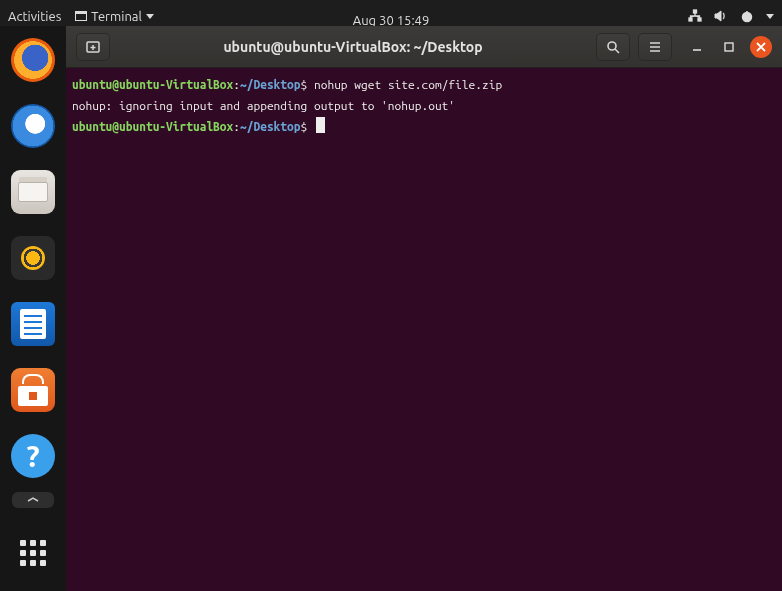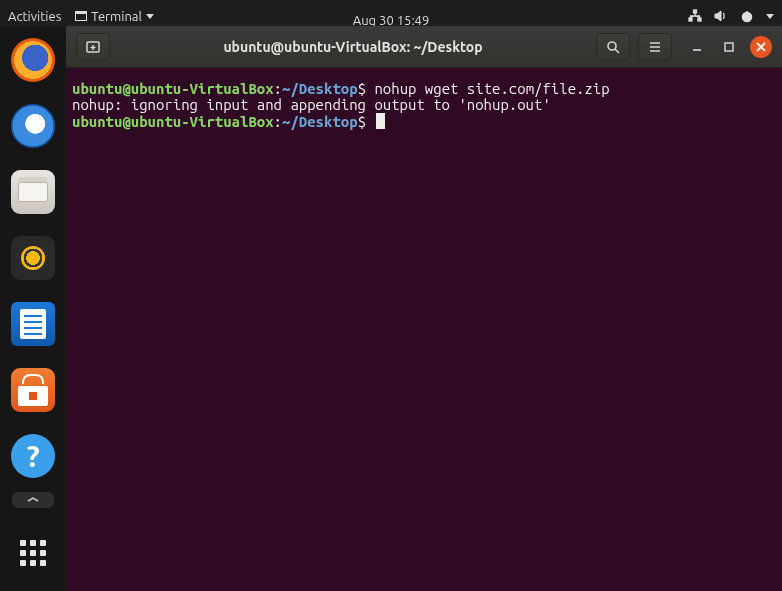--- a/index.html
+++ b/index.html
@@ -165,24 +165,24 @@
     display:flex;align-items:center;justify-content:center;
     background:#38373500;cursor:pointer;
     color:#ddd;
   }
   .wc.close{ background:#e95420; color:#fff;}
   .wc svg{stroke:currentColor;}
 
   
   .term{
     flex:1;
-    padding:13px 6px;
+    padding:6px 6px;
     font-family:"Ubuntu Mono","DejaVu Sans Mono",monospace;
-    font-size:15px;
-    line-height:16px;
+    font-size:12px;
+    line-height:21px;
     color:#eeeeec;
     white-space:pre;
   }
   .c-user{ color:#87d75f; font-weight:bold;}
   .c-path{ color:#6aa3d5; font-weight:bold;}
   .c-text{ color:#eeeeec;}
   .cursor{
     display:inline-block;width:9px;height:16px;
     background:#eeeeec;vertical-align:-2px;margin-left:2px;
   }

